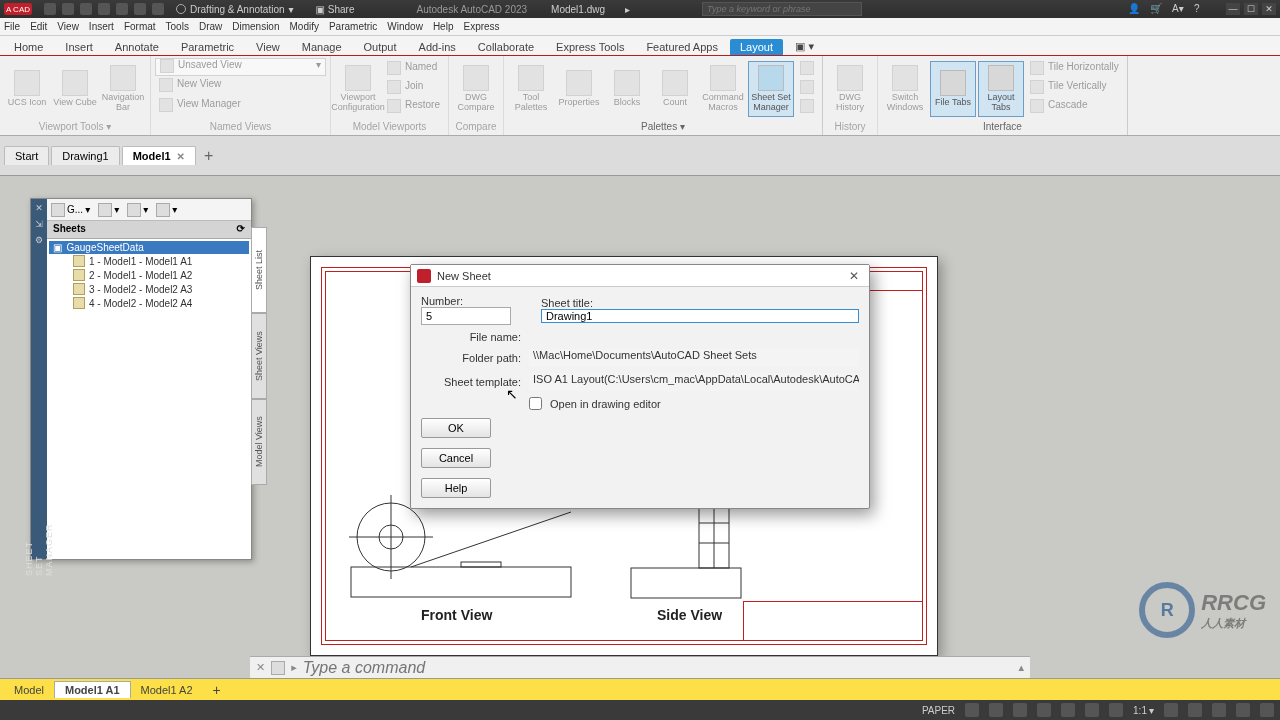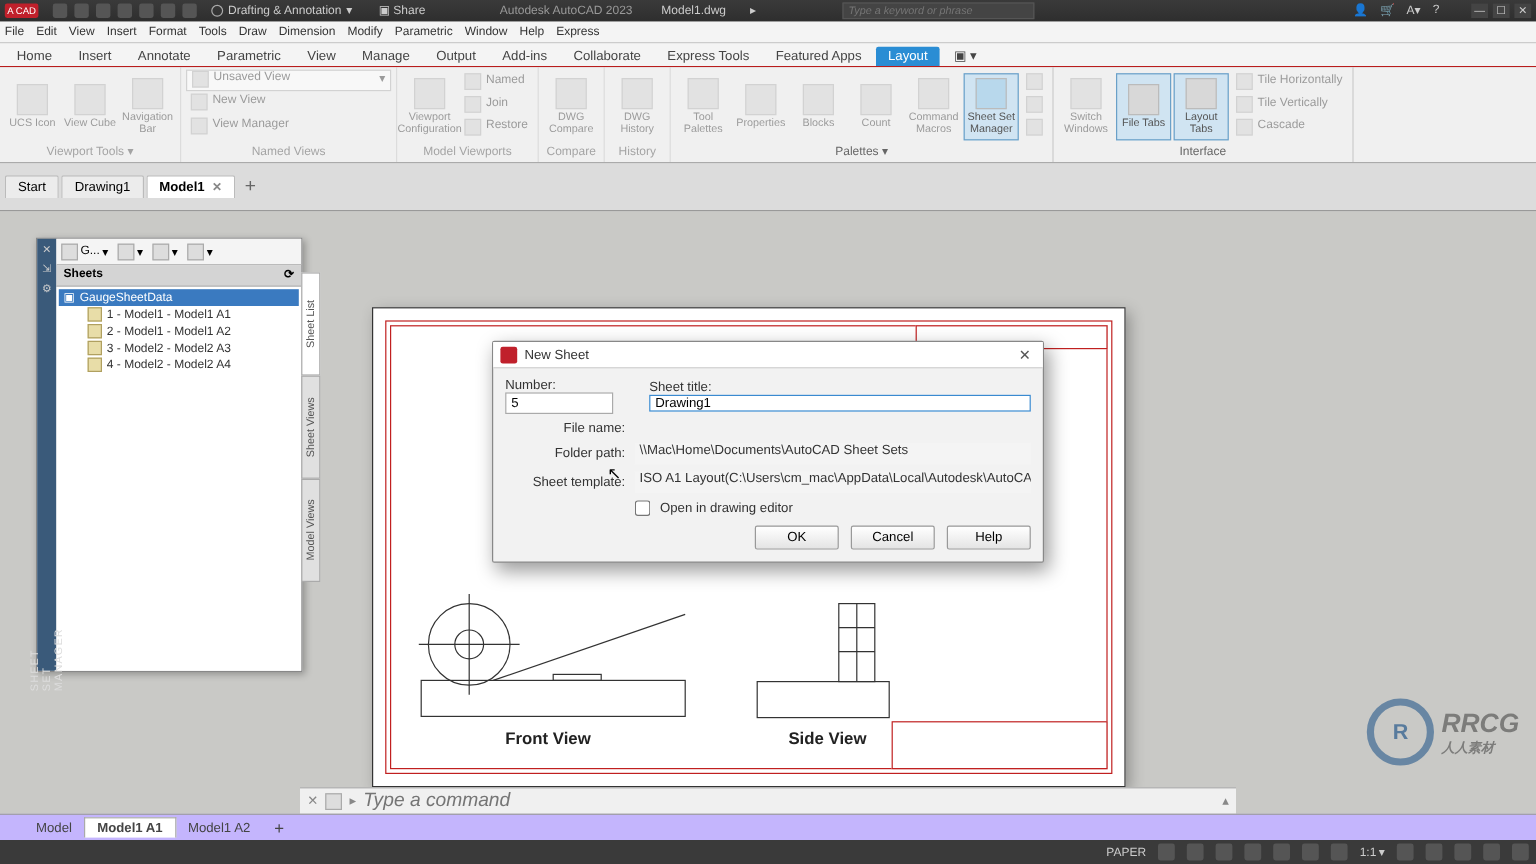--- a/index.html
+++ b/index.html
@@ -70,40 +70,40 @@
 
 
 .paper { position: absolute; left: 310px; top: 80px; width: 628px; height: 400px; background: #fff; border: 1px solid #333; box-shadow: 4px 4px 12px rgba(0,0,0,0.3); }
 .paper .inner { position: absolute; inset: 10px; border: 1px solid #c02020; }
 .paper .inner2 { position: absolute; inset: 14px; border: 1px solid #c02020; }
 .titleblock-top { position: absolute; right: 14px; top: 14px; width: 160px; height: 20px; border: 1px solid #c02020; background: #fff; }
 .titleblock-bot { position: absolute; right: 14px; bottom: 14px; width: 180px; height: 40px; border: 1px solid #c02020; background: #fff; }
 .viewlabel { position: absolute; font-weight: bold; font-size: 14px; color: #222; }
 
 
-.dialog { position: absolute; left: 410px; top: 108px; width: 460px; background: #f2f2f2; border: 1px solid #888; box-shadow: 4px 6px 16px rgba(0,0,0,0.4); border-radius: 2px; font-size: 11px; color: #333; }
+.dialog { position: absolute; left: 410px; top: 88px; width: 460px; background: #f2f2f2; border: 1px solid #888; box-shadow: 4px 6px 16px rgba(0,0,0,0.4); border-radius: 2px; font-size: 11px; color: #333; }
 .dlg-title { height: 22px; background: #fff; border-bottom: 1px solid #ccc; display: flex; align-items: center; padding: 0 6px; }
 .dlg-title .alogo { width: 14px; height: 14px; background: #c0202b; border-radius: 2px; margin-right: 6px; }
 .dlg-title .close { margin-left: auto; width: 18px; height: 16px; display: flex; align-items: center; justify-content: center; font-size: 12px; color: #555; }
 .dlg-body { padding: 8px 10px 10px 10px; }
 .row { display: flex; align-items: center; margin-bottom: 6px; gap: 8px; }
 .row label { width: 100px; text-align: right; font-size: 11px; }
 .row.top label { width: auto; text-align: left; }
 .row input[type=text] { height: 18px; border: 1px solid #aaa; background: #fff; font-size: 11px; padding: 0 4px; }
 .row .readonly { height: 18px; background: #f4f4f4; font-size: 11px; padding: 0 4px; flex: 1; white-space: nowrap; overflow: hidden; }
-.dlg-btns { display: flex; justify-content: flex-end; gap: 10px; margin-top: 8px; }
+.dlg-btns { display: flex; justify-content: flex-end; gap: 10px; margin-top: 8px; flex-direction: column; }
 .dlg-btns button { width: 70px; height: 20px; font-size: 11px; background: linear-gradient(#fff,#e4e4e4); border: 1px solid #999; border-radius: 2px; }
 
 
 .cmdline { height: 22px; background: #f0f0f0; display: flex; align-items: center; font-size: 11px; border-top: 1px solid #aaa; padding: 0 6px; gap: 6px; margin: 0 250px 0 250px; }
 .cmdline .icon { width: 14px; height: 14px; background: #ddd; border: 1px solid #aaa; }
 .cmdline input { flex: 1; border: none; background: transparent; font-style: italic; color: #888; font-size: 16px; }
 
 
-.bottomtabs { height: 22px; background: #c4b5fd; display: flex; align-items: center; font-size: 11px; padding: 0 20px; border-top: 1px solid #999; }
+.bottomtabs { height: 22px; background: #fde047; display: flex; align-items: center; font-size: 11px; padding: 0 4px; border-top: 1px solid #999; }
 .btab { padding: 2px 10px; color: #444; }
 .btab.active { background: #fff; border: 1px solid #aaa; border-bottom: none; font-weight: bold; }
 .btab.add { font-size: 14px; }
 
 
 .statusbar { height: 20px; background: #3a3a3a; display: flex; align-items: center; font-size: 10px; color: #ccc; padding: 0 6px; gap: 10px; }
 .statusbar .spacer { flex: 1; }
 .statusbar .sitem { display: flex; align-items: center; gap: 2px; }
 .statusbar .sicon { width: 14px; height: 14px; background: #555; border-radius: 2px; }
 
@@ -255,30 +255,20 @@
     <div class="panel" style="opacity:0.55">
       <div class="panelbody">
           <div class="bigbtn">
             <div class="ico"></div>
             <span>DWG
 Compare</span>
           </div>
         </div>
       <div class="panellabel">Compare</div>
     </div>
-    <div class="panel" style="opacity:0.55">
-      <div class="panelbody">
-          <div class="bigbtn">
-            <div class="ico"></div>
-            <span>DWG
-History</span>
-          </div>
-        </div>
-      <div class="panellabel">History</div>
-    </div>
     <div class="panel">
       <div class="panelbody">
         <div class="bigbtn" style="opacity:0.55">
             <div class="ico"></div>
             <span>Tool
 Palettes</span>
           </div>
         <div class="bigbtn" style="opacity:0.55">
             <div class="ico"></div>
             <span>Properties</span>
@@ -307,20 +297,30 @@
             </div>
           <div class="smallbtn">
               <span class="ico"></span>
             </div>
           <div class="smallbtn">
               <span class="ico"></span>
             </div>
         </div>
       </div>
       <div class="panellabel">Palettes ▾</div>
+    </div>
+    <div class="panel" style="opacity:0.55">
+      <div class="panelbody">
+          <div class="bigbtn">
+            <div class="ico"></div>
+            <span>DWG
+History</span>
+          </div>
+        </div>
+      <div class="panellabel">History</div>
     </div>
     <div class="panel">
       <div class="panelbody">
         <div class="bigbtn" style="opacity:0.55">
             <div class="ico"></div>
             <span>Switch
 Windows</span>
           </div>
         <div class="bigbtn" style="background:#d0e4f2;border:1px solid #6aa0c8;">
             <div class="ico"></div>

